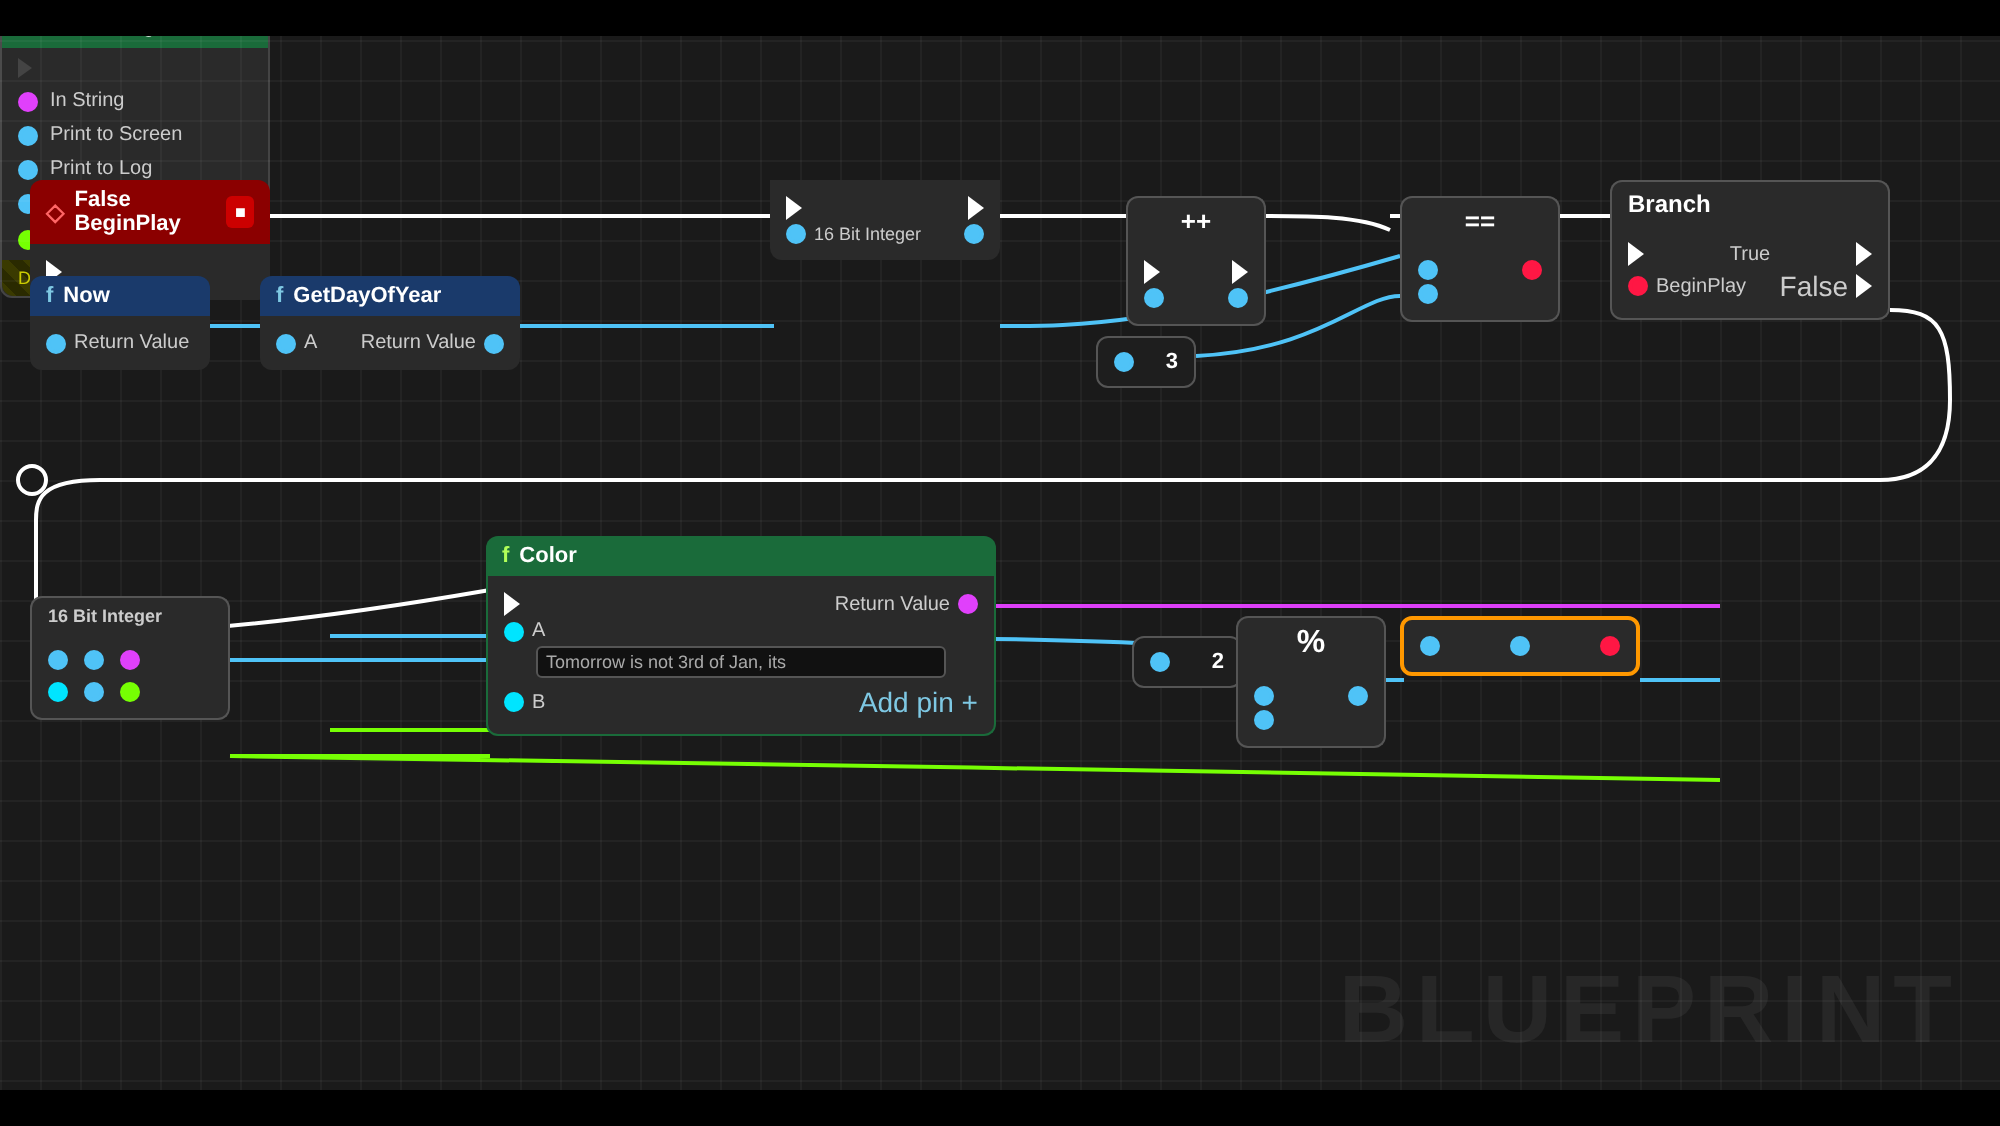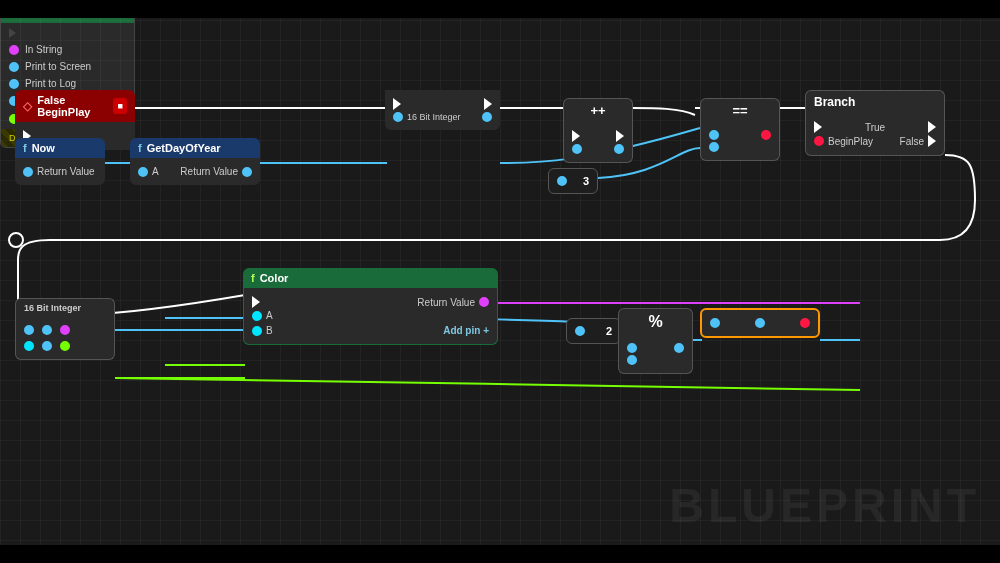--- a/index.html
+++ b/index.html
@@ -458,21 +458,21 @@
   <div class="node-body" style="border:1px solid #555; border-top:none; border-radius:0 0 6px 6px;">
     <div class="pin-row" style="justify-content:space-between;">
       <span class="exec-arrow"></span>
       <span style="font-size:10px; color:#ccc;">True</span>
       <span class="exec-arrow"></span>
     </div>
     <div class="pin-row" style="justify-content:space-between;">
       <span class="pin red"></span>
       <span style="font-size:10px; color:#ccc;">BeginPlay</span>
       <span style="flex:1;"></span>
-      <span style="font-size:10px; color:#ccc;">False</span>
+      <span style="font-size:14px; color:#ccc;">False</span>
       <span class="exec-arrow"></span>
     </div>
   </div>
 </div>
 
 <div class="node node-16bit">
   <div class="node-header header-dark" style="background:#2a2a2a; border:1px solid #555; border-bottom:none; border-radius:6px 6px 0 0;">
     <span style="font-size:9px; color:#ccc;">16 Bit Integer</span>
   </div>
   <div class="node-body" style="border:1px solid #555; border-top:none; border-radius:0 0 6px 6px;">
@@ -498,24 +498,27 @@
     <div class="pin-row">
       <span class="exec-arrow"></span>
       <span style="flex:1;"></span>
       <span style="font-size:10px; color:#ccc;">Return Value</span>
       <span class="pin pink"></span>
     </div>
     <div class="pin-row">
       <span class="pin cyan"></span>
       <span style="font-size:10px; color:#ccc;">A</span>
     </div>
+    <div style="margin:2px 16px;">
+      <div class="text-field">Tomorrow is not 3rd of Jan, its</div>
+    </div>
     <div class="pin-row" style="margin-top:4px;">
       <span class="pin cyan"></span>
       <span style="font-size:10px; color:#ccc;">B</span>
-      <span style="margin-left:auto; font-size:10px; color:#7ec8e3;font-weight:bold;">Add pin +</span>
+      <span style="margin-left:auto; font-size:14px; color:#7ec8e3;">Add pin +</span>
     </div>
   </div>
 </div>
 
 <div class="node node-num2">
   <div class="node-body" style="background:#1e1e1e; border:1px solid #555; border-radius:6px; padding:4px 8px;">
     <div class="pin-row" style="justify-content:space-between;">
       <span class="pin blue"></span>
       <span style="font-size:11px; font-weight:bold; color:#fff;">2</span>
     </div>

